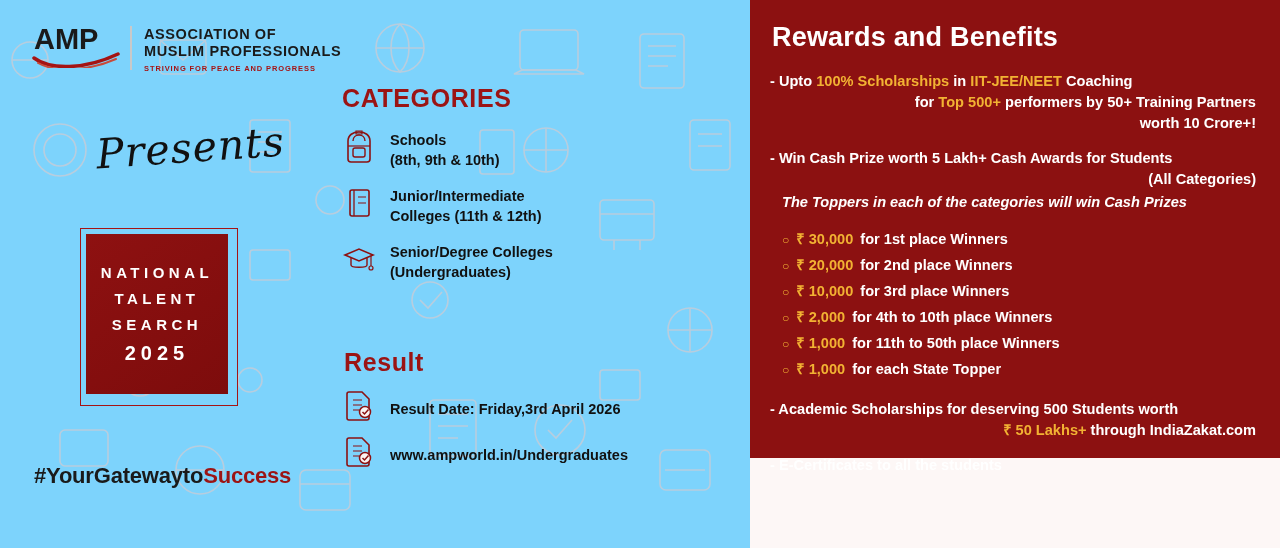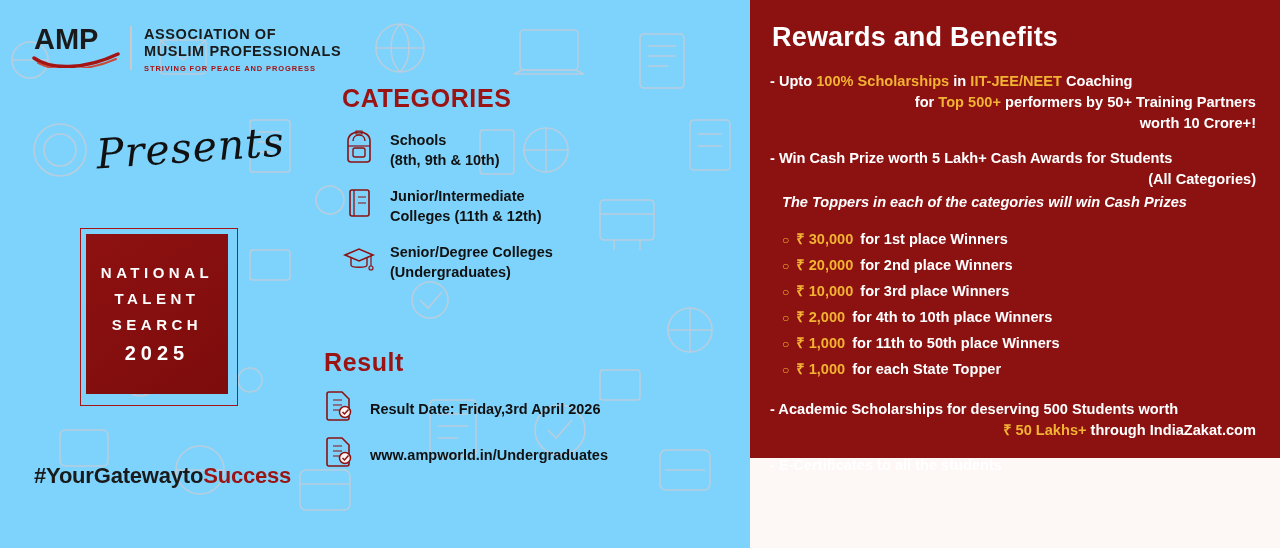--- a/index.html
+++ b/index.html
@@ -168,21 +168,21 @@
   .cat-label {
     font-size: 14.5px;
     font-weight: bold;
     color: #111;
     line-height: 20px;
     padding-top: 1px;
   }
 
   .result-sec {
     position: absolute;
-    left: 324px;
+    left: 344px;
     top: 348px;
     width: 380px;
   }
   .result-sec .sec-title { margin-bottom: 12px; }
   .res-row {
     display: flex;
     align-items: center;
     gap: 12px;
     margin-bottom: 10px;
   }

